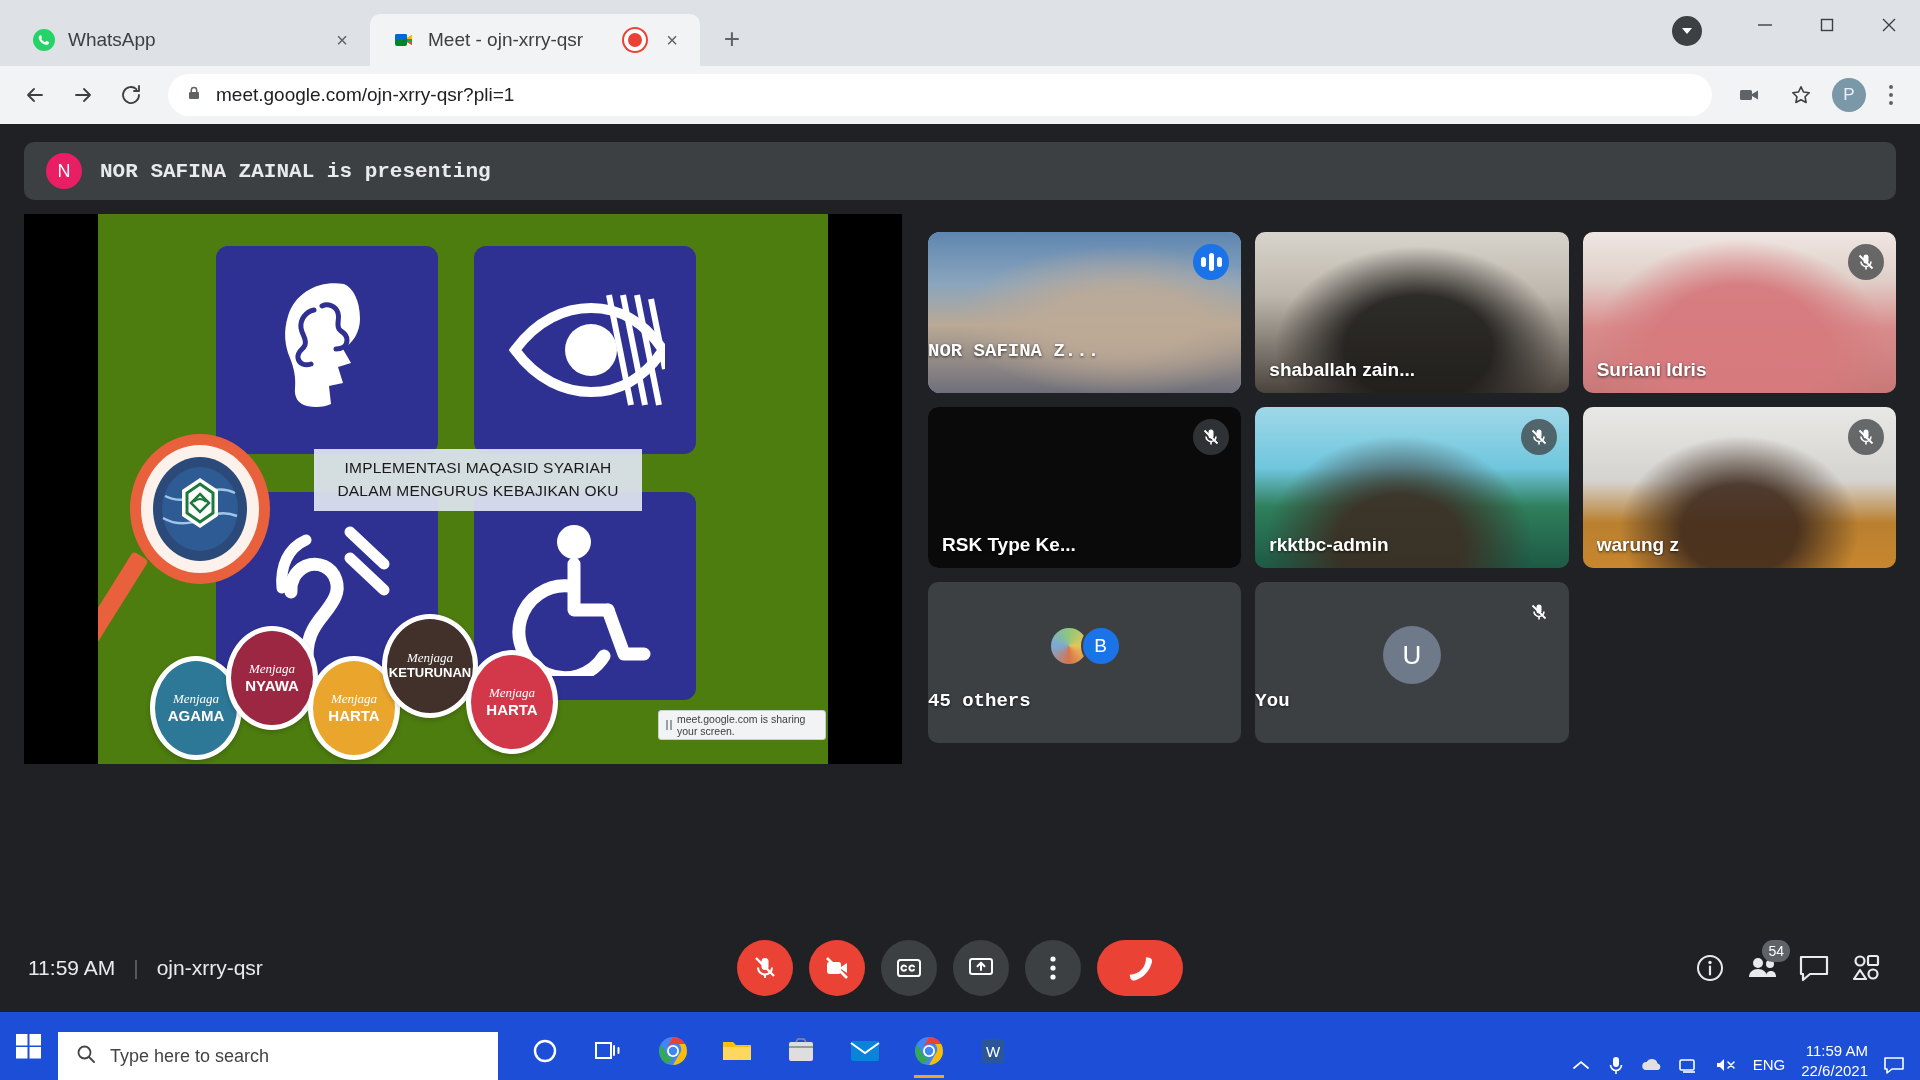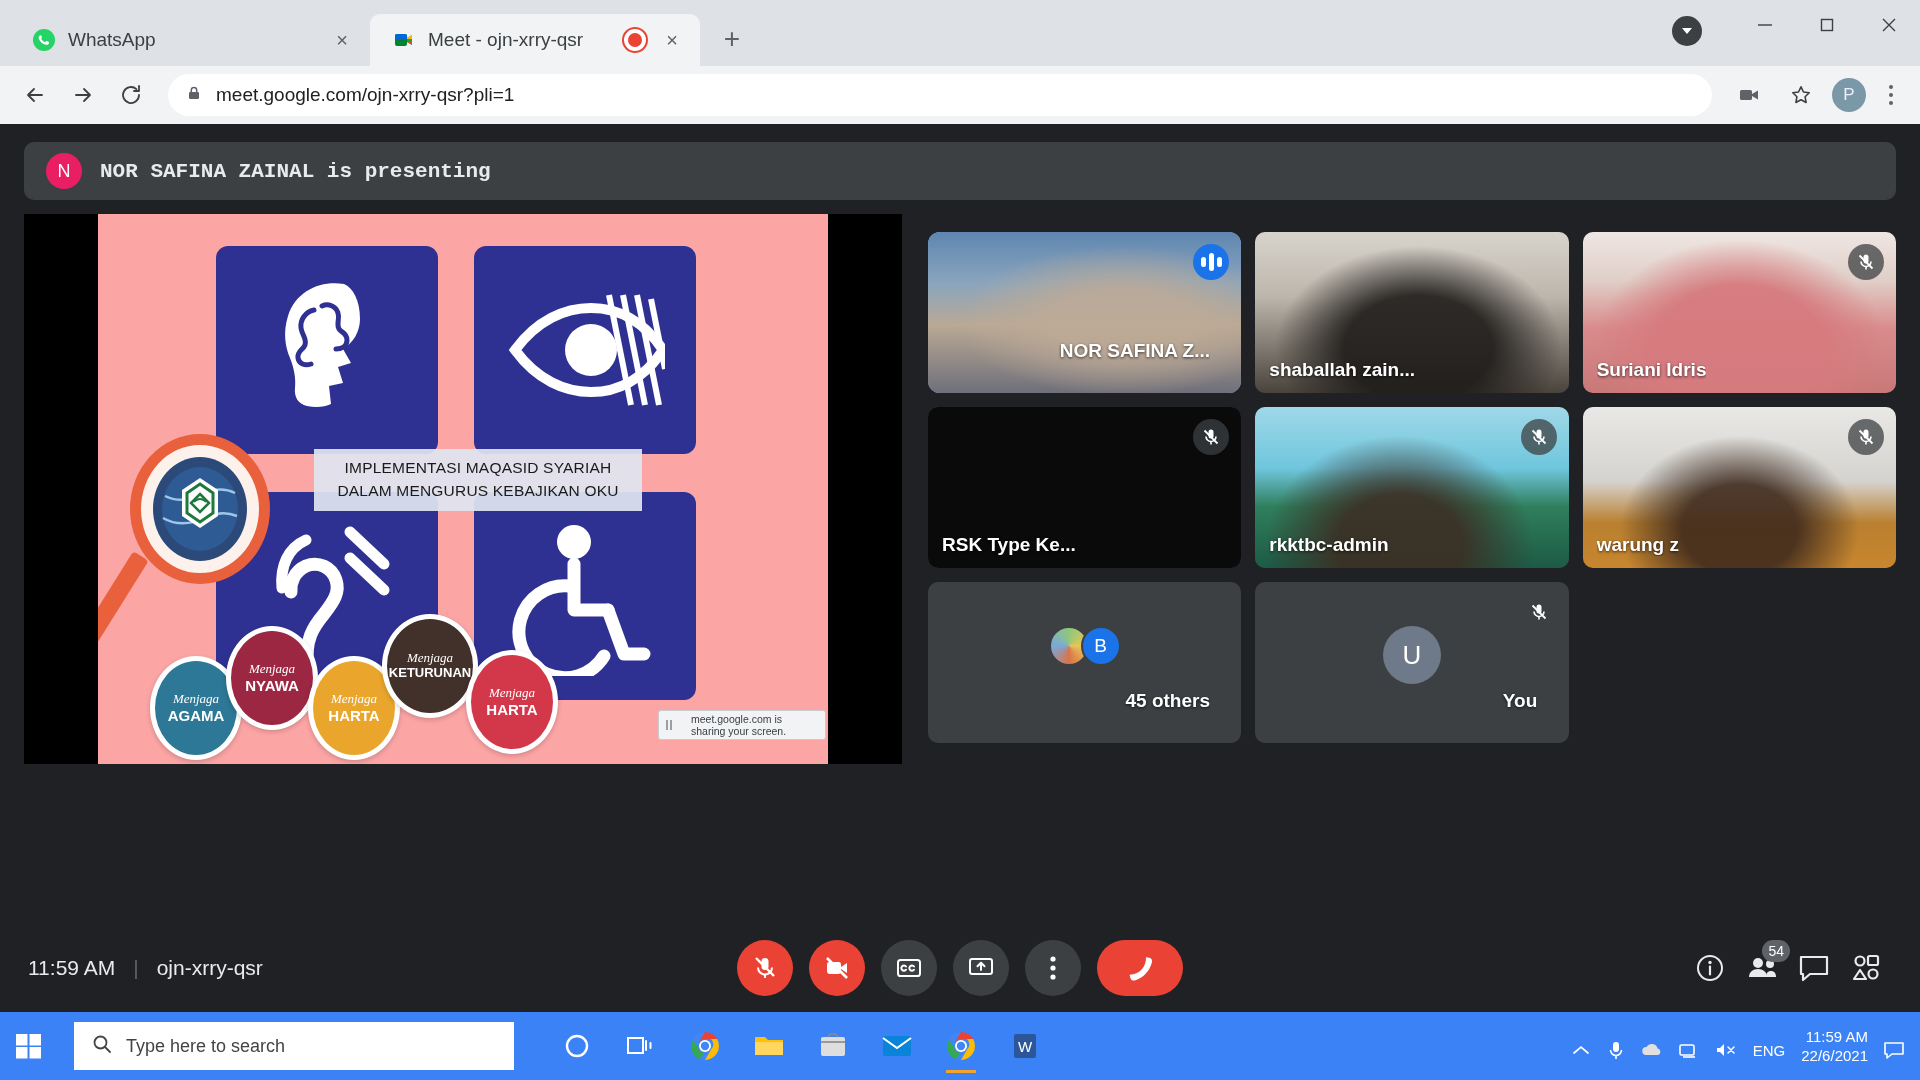--- a/index.html
+++ b/index.html
@@ -72,21 +72,21 @@
   .pb-text { color: #e8eaed; font-size: 21px; font-weight: bold; font-family: Liberation Mono, monospace; }
 
   .stage { flex: 1; display: flex; padding: 14px 24px 0 24px; gap: 26px; }
 
   
   .present-wrap { width: 878px; display: flex; flex-direction: column; }
   .present-frame {
     width: 878px; height: 550px; background: #000; position: relative; overflow: hidden;
     display: flex; align-items: center; justify-content: center;
   }
-  .slide { width: 730px; height: 550px; background: #fca5a5; position: relative; overflow: hidden; }
+  .slide { width: 730px; height: 550px; background: #4d7c0f; position: relative; overflow: hidden; }
 
   .grid4 { position: absolute; left: 118px; top: 32px; width: 480px; height: 450px; }
   .gcell { position: absolute; width: 222px; height: 208px; background: #2e3192; border-radius: 12px;
            display: flex; align-items: center; justify-content: center; }
   .gcell.tl { left: 0; top: 0; }
   .gcell.tr { left: 258px; top: 0; }
   .gcell.bl { left: 0; top: 246px; }
   .gcell.br { left: 258px; top: 246px; }
 
   .slide-title {
@@ -117,36 +117,36 @@
   .circ.c1 { left: 0;   bottom: 0;  background: #2d7896; }
   .circ.c2 { left: 76px; bottom: 30px; background: #9c2742; }
   .circ.c3 { left: 158px; bottom: 0; background: #eaa62c; }
   .circ.c4 { left: 232px; bottom: 42px; background: #42302b; width: 96px; }
   .circ.c4 .main { font-size: 13px; }
   .circ.c5 { left: 316px; bottom: 6px; background: #d3384a; }
 
   .share-toast {
     position: absolute; right: 2px; bottom: 24px; width: 168px; height: 26px;
     background: #f1f3f4; border: 1px solid #c9ccd1; border-radius: 3px;
-    display: flex; align-items: center; gap: 19px; padding: 14px 7px;
+    display: flex; align-items: center; gap: 5px; padding: 14px 7px;
     font-size: 10.5px; color: #3c4043;
   }
   .toast-bars { display: flex; gap: 2px; }
   .toast-bars i { width: 2px; height: 10px; background: #9aa0a6; display: block; }
 
   
   .people { flex: 1; display: grid; grid-template-columns: repeat(3, 1fr); gap: 14px;
             align-content: start; padding-top: 18px; }
   .tile { position: relative; height: 161px; border-radius: 10px; overflow: hidden;
           background: #3c4043; }
   .tile.speaking { outline: 3px solid #8ab4f8; outline-offset: -3px; border-radius: 12px; }
   .tile-name { position: absolute; left: 14px; bottom: 12px; color: #fff; font-size: 19px;
                font-weight: bold; text-shadow: 0 1px 3px rgba(0,0,0,.7);
                max-width: 90%; overflow: hidden; white-space: nowrap; text-overflow: ellipsis; }
-  .tile-name.center { left: 0; right: 0; bottom: auto; top: 108px; text-align: right; }
+  .tile-name.center { left: 0; right: 0; bottom: auto; top: 108px; text-align: left; font-family: Liberation Mono, monospace; }
   .mic-chip { position: absolute; right: 12px; top: 12px; width: 36px; height: 36px;
               border-radius: 50%; background: rgba(60,64,67,.75); display: flex;
               align-items: center; justify-content: center; }
   .mic-chip.blue { background: #1a73e8; }
   .bars { display: flex; gap: 3px; align-items: center; }
   .bars i { width: 5px; background: #fff; border-radius: 3px; display: block; }
   .bars i:nth-child(1) { height: 10px; }
   .bars i:nth-child(2) { height: 18px; }
   .bars i:nth-child(3) { height: 10px; }
 
@@ -174,22 +174,22 @@
   .rbtn.grey { background: #3c4043; }
   .rbtn.hang { width: 86px; height: 56px; border-radius: 28px; background: #ea4335; }
   .ctr-right { position: absolute; right: 28px; display: flex; align-items: center; }
   .rightbtn { width: 52px; height: 52px; display: flex; align-items: center;
               justify-content: center; position: relative; color: #e8eaed; }
   .count-badge { position: absolute; top: -2px; right: -2px; min-width: 26px; height: 22px;
                  border-radius: 11px; background: #5f6368; color: #fff; font-size: 14px;
                  display: flex; align-items: center; justify-content: center; padding: 0 6px; }
 
   
-  .taskbar { height: 68px; background: #3b82f6; display: flex; align-items: center;
-             position: relative; gap: 16px; }
+  .taskbar { height: 68px; background: #1d4ed8; display: flex; align-items: flex-end;
+             position: relative; }
   .start { width: 58px; height: 68px; display: flex; align-items: center; justify-content: center; }
   .search-box { width: 440px; height: 48px; background: #fff; display: flex; align-items: center;
                 gap: 14px; padding: 0 18px; }
   .search-box span { color: #444; font-size: 18px; }
   .tb-icons { display: flex; align-items: center; gap: 10px; margin-left: 20px; }
   .tbi { width: 54px; height: 58px; display: flex; align-items: center; justify-content: center;
          position: relative; }
   .tbi.active::after { content: ""; position: absolute; bottom: 2px; left: 12px; right: 12px;
                        height: 3px; background: #f6a429; }
   .tray { position: absolute; right: 0; display: flex; align-items: center; gap: 16px; padding-right: 16px; }

